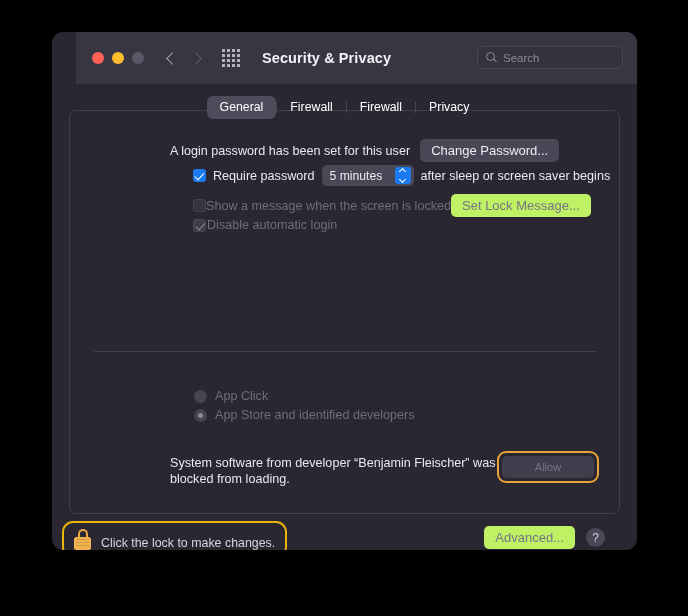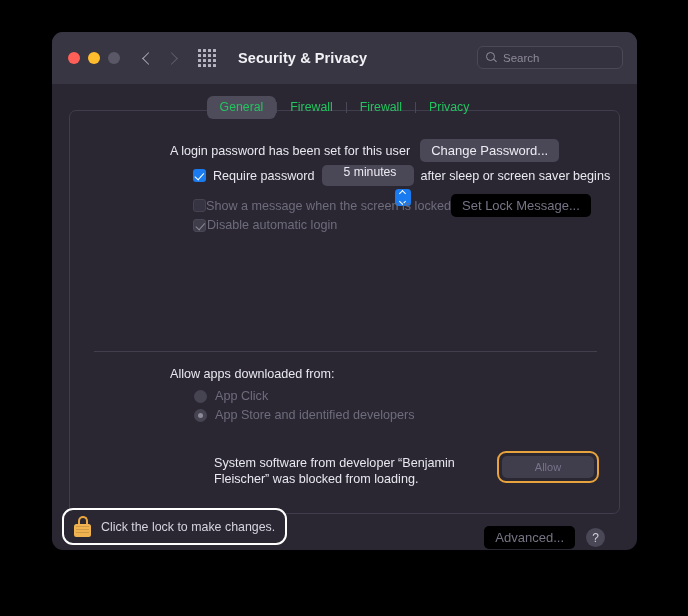--- a/index.html
+++ b/index.html
@@ -28,20 +28,21 @@
   .window {
     position: absolute;
     left: 52px;
     top: 32px;
     width: 585px;
     height: 518px;
     background: #2a2733;
     border-radius: 11px;
     overflow: hidden;
     box-shadow: 0 10px 34px rgba(0,0,0,0.7);
+    padding-left: 24px;
   }
 
   
   .titlebar {
     height: 52px;
     background: #393644;
     display: flex;
     align-items: center;
     padding: 0 16px;
     position: relative;
@@ -140,21 +141,21 @@
     justify-content: center;
     z-index: 5;
   }
   .tabs {
     display: flex;
     align-items: center;
     background: transparent;
   }
   .tab {
     font-size: 12.3px;
-    color: #22c55e;
+    color: #ffffff;
     padding: 4px 13px;
     border-radius: 6px;
     line-height: 15px;
   }
   .tab.active { background: #4e4b5a; }
   .tab-sep {
     width: 1px;
     height: 11px;
     background: #4a4756;
   }
@@ -185,21 +186,21 @@
   .btn {
     background: #4a4756;
     border: none;
     border-radius: 5px;
     color: #ececf2;
     font-family: "Liberation Sans", sans-serif;
     font-size: 13px;
     padding: 4px 11px;
     line-height: 15px;
   }
-  .btn.disabled { color: #777485; background: #000000; }
+  .btn.disabled { color: #777485; background: #bef264; }
 
   .req-row {
     position: absolute;
     left: 123px;
     top: 54px;
     gap: 7px;
   }
 
   .checkbox {
     width: 13px; height: 13px;
@@ -240,21 +241,20 @@
   .popup {
     background: #4a4756;
     border-radius: 5px;
     height: 21px;
     display: flex;
     align-items: center;
     padding-left: 8px;
     padding-right: 3px;
     gap: 10px;
     min-width: 92px;
-    flex-direction: column;
   }
   .popup-value { color: #eceaf2; font-size: 12.2px; }
   .stepper {
     width: 16px; height: 17px;
     background: #1a7af0;
     border-radius: 3.5px;
     display: flex;
     flex-direction: column;
     align-items: center;
     justify-content: center;
@@ -321,21 +321,20 @@
   }
 
   .blocked-row {
     position: absolute;
     left: 100px;
     top: 344px;
     right: 20px;
     display: flex;
     align-items: flex-start;
     justify-content: flex-start;
-    margin-left: 44px;
   }
   .blocked-text {
     color: #e9e7ef;
     font-size: 12.6px;
     line-height: 16px;
     max-width: 368px;
   }
 
   .allow-wrap {
     border: 2px solid #e8a33d;
@@ -351,26 +350,26 @@
     font-family: "Liberation Sans", sans-serif;
     font-size: 11px;
     width: 92px;
     height: 22px;
   }
 
   
   .lock-wrap {
     position: absolute;
     left: 10px;
-    top: 476px;
-    border: 2px solid #ffffff;
+    top: 489px;
+    border: 2px solid #eab308;
     border-radius: 11px;
     padding: 6px 10px;
     display: flex;
-    align-items: center;
+    align-items: flex-end;
     gap: 10px;
     background: #2a2733;
   }
   .lock-icon {
     width: 17px; height: 21px;
     position: relative;
     flex: none;
   }
   .lock-icon .shackle {
     position: absolute;
@@ -509,21 +508,20 @@
       <button class="btn disabled">Set Lock Message...</button>
     </div>
 
     <div class="row login-row">
       <span class="checkbox on-dim"></span>
       <span class="label-dim">Disable automatic login</span>
     </div>
 
     <div class="divider"></div>
 
-    <div class="allow-head">Allow apps downloaded from:</div>
 
     <div class="row radio-row r1">
       <span class="radio"></span>
       <span class="label-dim">App Click</span>
     </div>
 
     <div class="row radio-row r2">
       <span class="radio sel"></span>
       <span class="label-dim">App Store and identified developers</span>
     </div>

